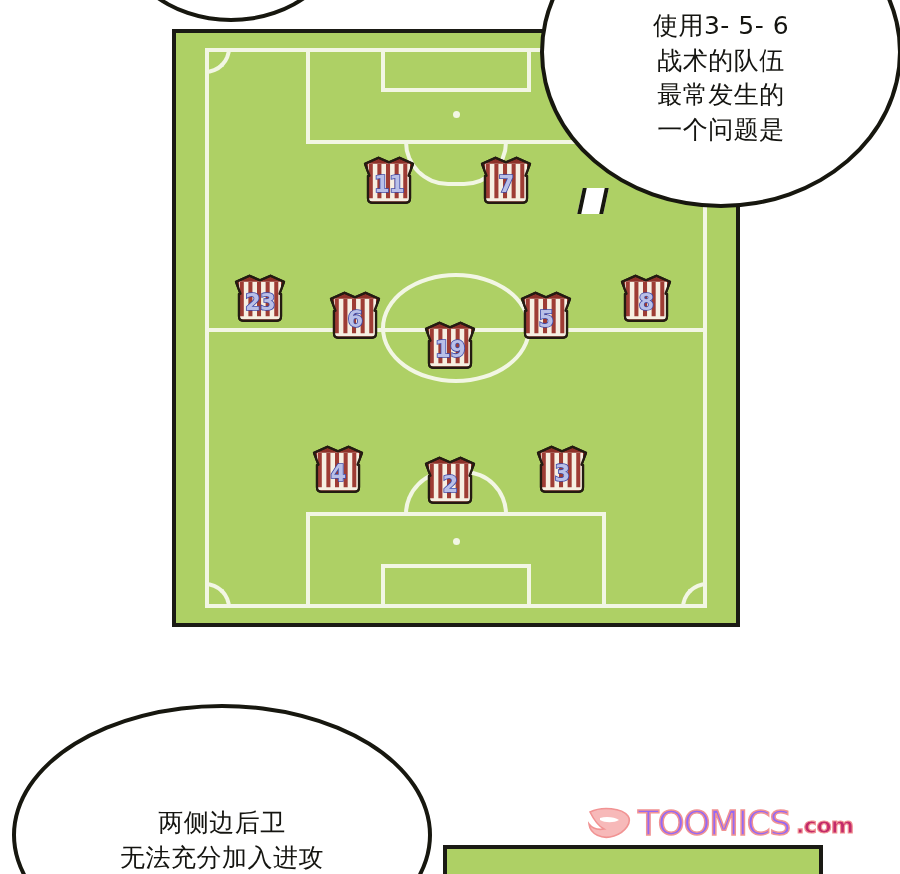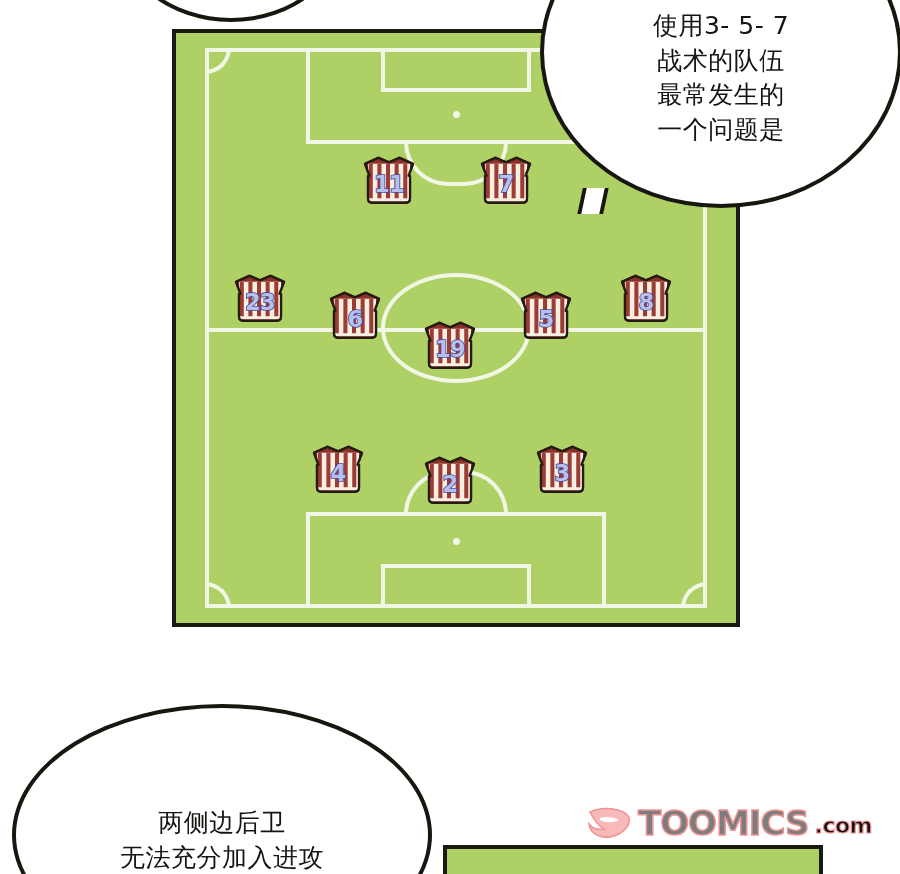--- a/index.html
+++ b/index.html
@@ -240,29 +240,29 @@
     gap: 6px;
     opacity: 0.92;
   }
   #watermark .wm-mark {
     width: 44px;
     height: 34px;
   }
   #watermark .wm-text {
     font-family: "DejaVu Sans", "Liberation Sans", sans-serif;
     font-size: 34px;
-    font-weight: bold;
-    color: #737373;
+    font-weight: normal;
+    color: #8b5cf6;
     -webkit-text-stroke: 1.5px #f08a8a;
     letter-spacing: -1px;
     line-height: 1;
   }
   #watermark .wm-dotcom {
     font-size: 22px;
-    color: #000000;
+    color: #be185d;
     -webkit-text-stroke: 1.2px #f08a8a;
     font-weight: bold;
     letter-spacing: -0.5px;
     align-self: flex-end;
     padding-bottom: 2px;
   }
 </style>
 </head>
 <body>
 
@@ -494,21 +494,21 @@
               </g>
               <path d="M30 6 L44 12 L58 6 L76 14 L70 30 L72 30 V60 Q72 66 66 66 H22 Q16 66 16 60 V30 L18 30 L12 14 Z" fill="none" stroke="#241b12" stroke-width="3" stroke-linejoin="round"></path>
               <text class="num" x="44" y="51">3</text>
             </svg>
           </div>
         </div>
     </div>
   </div>
 
   <div class="bubble" id="bubble-top-right">
-    <div class="bubble-text">使用3- 5- 7
+    <div class="bubble-text">使用3- 5- 6
 战术的队伍
 最常发生的
 一个问题是</div>
   </div>
   <div class="bubble-tail" id="tail-top-right"></div>
 
   <div class="bubble" id="bubble-bottom">
     <div class="bubble-text">两侧边后卫
 无法充分加入进攻
 完全变成五后卫状态</div>

